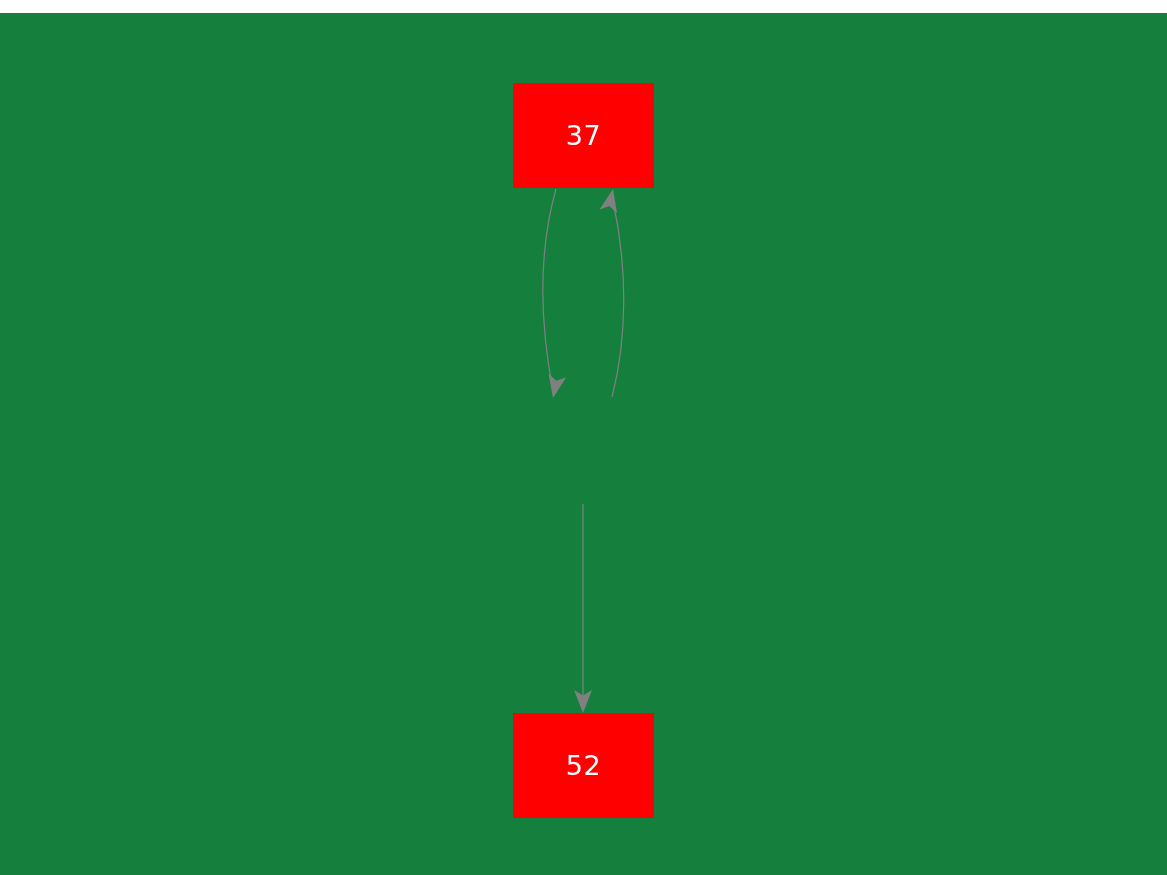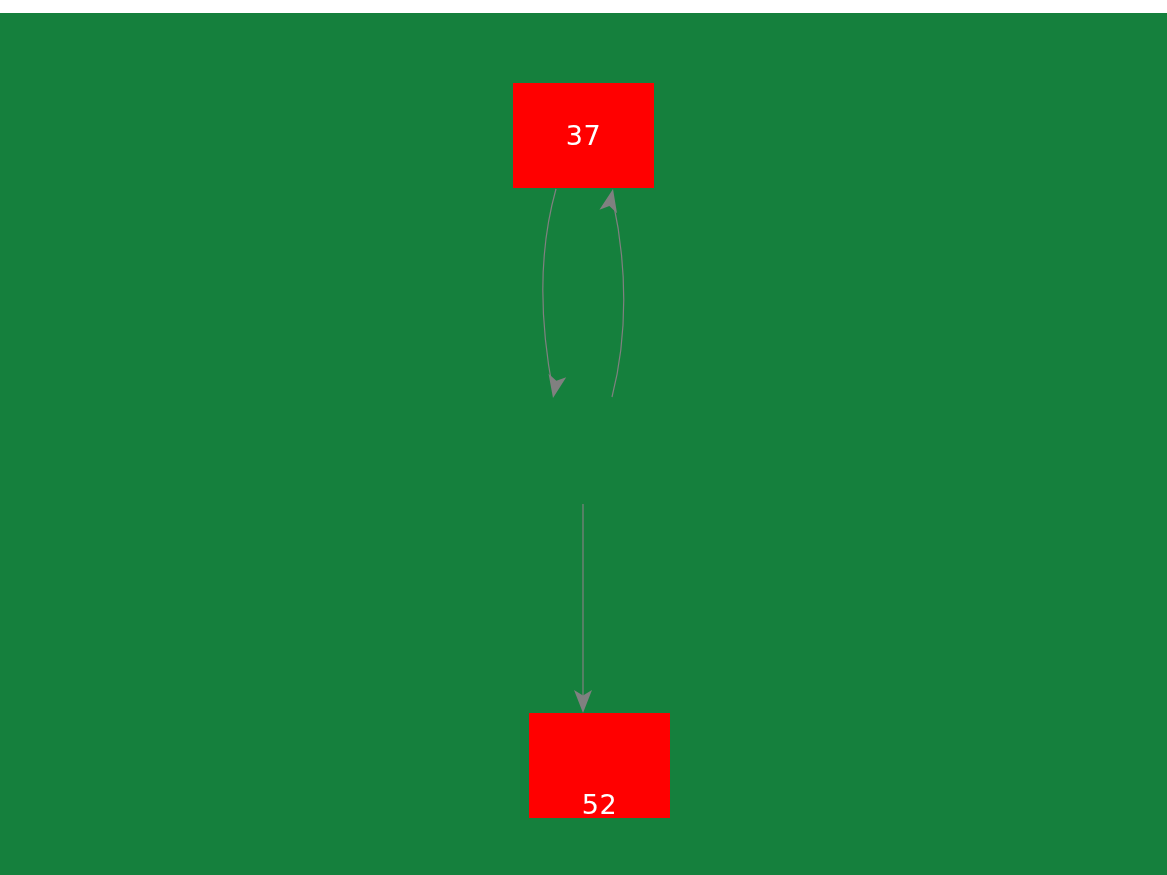--- a/index.html
+++ b/index.html
@@ -66,17 +66,17 @@
       <path fill="none" stroke="#808080" stroke-width="1.2" d="M 583 491 L 583 693"></path>
       <path transform="translate(583,700) rotate(90)" d="M 0 0 L -23 -9 L -17.5 0 L -23 9 Z" fill="#808080"></path>
     </g>
   </svg>
 
   <div class="graph-node" style="left:513px; top:70px; width:141px; height:105px; background:#ff0000;">
     <span class="node-label">37</span>
   </div>
 
 
-  <div class="graph-node" style="left:529px; top:700px; width:141px; height:105px; background:#ff0000;align-items:flex-end;">
+  <div class="graph-node" style="left:513px; top:700px; width:141px; height:105px; background:#ff0000;">
     <span class="node-label">52</span>
   </div>
 
 </div>
 
 </body></html>

